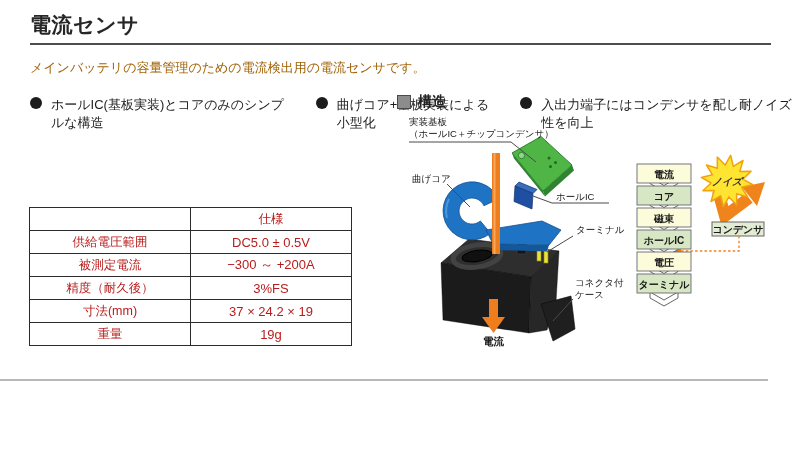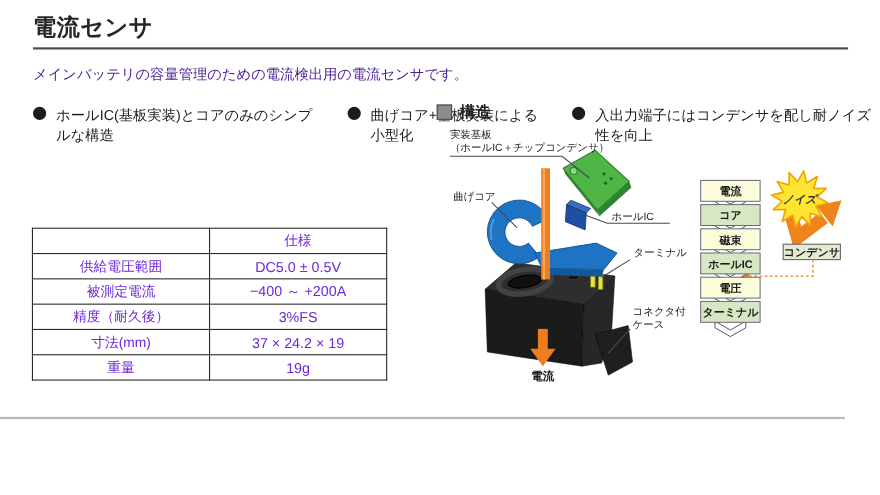--- a/index.html
+++ b/index.html
@@ -3,28 +3,28 @@
 <meta charset="utf-8">
 <style>
   html,body{margin:0;padding:0;background:#fff;}
   .page{
     position:relative;width:800px;height:450px;background:#ffffff;overflow:hidden;
     font-family:"Liberation Sans","DejaVu Sans",sans-serif;color:#1b1b1b;
   }
   .abs{position:absolute;}
   .page-title{left:30px;top:11px;font-size:21px;font-weight:bold;color:#262626;letter-spacing:.5px;text-align:right;}
   .title-rule{left:30px;top:43px;width:741px;height:2px;background:#4d4d4d;}
-  .subtitle{left:30px;top:59px;font-size:13px;color:#4c1d95;}
+  .subtitle{left:30px;top:59px;font-size:13px;color:#a16207;}
   .bullets{left:30px;top:96px;display:flex;flex-direction:row;gap:21px;}
   .bullet{display:flex;align-items:flex-start;font-size:13px;color:#1c1c1c;}
   .bullet .dot{width:12px;height:12px;border-radius:50%;background:#1c1c1c;margin:1px 9px 0 0;flex:none;}
   .spec{left:29px;top:207px;border-collapse:collapse;table-layout:fixed;}
   .spec th,.spec td{
     border:1px solid #2b2b2b;width:160px;height:22px;text-align:center;vertical-align:middle;
-    font-size:12.5px;font-weight:normal;color:#6d28d9;padding:0;
+    font-size:12.5px;font-weight:normal;color:#b91c1c;padding:0;
   }
   .spec td.val{font-size:13px;margin-left:42px;}
   .section-head{left:397px;top:93px;display:flex;align-items:center;}
   .section-square{width:12px;height:12px;background:#8c8c8c;border:1px solid #4a4a4a;margin-right:7px;}
   .section-label{font-size:14px;font-weight:bold;color:#222;text-align:right;}
   .illu{left:395px;top:110px;}
   .flow{left:628px;top:148px;}
   .bottom-rule{left:0;top:379px;width:768px;height:2px;background:#b8b8b8;}
   svg text{font-family:"Liberation Sans","DejaVu Sans",sans-serif;}
 </style>
@@ -59,21 +59,21 @@
         <th>仕様</th>
       </tr>
     </thead>
     <tbody>
       <tr>
         <td>供給電圧範囲</td>
         <td class="val">DC5.0 ± 0.5V</td>
       </tr>
       <tr>
         <td>被測定電流</td>
-        <td class="val">−400 ～ +200A</td>
+        <td class="val">−300 ～ +200A</td>
       </tr>
       <tr>
         <td>精度（耐久後）</td>
         <td class="val">3%FS</td>
       </tr>
       <tr>
         <td>寸法(mm)</td>
         <td class="val">37 × 24.2 × 19</td>
       </tr>
       <tr>

